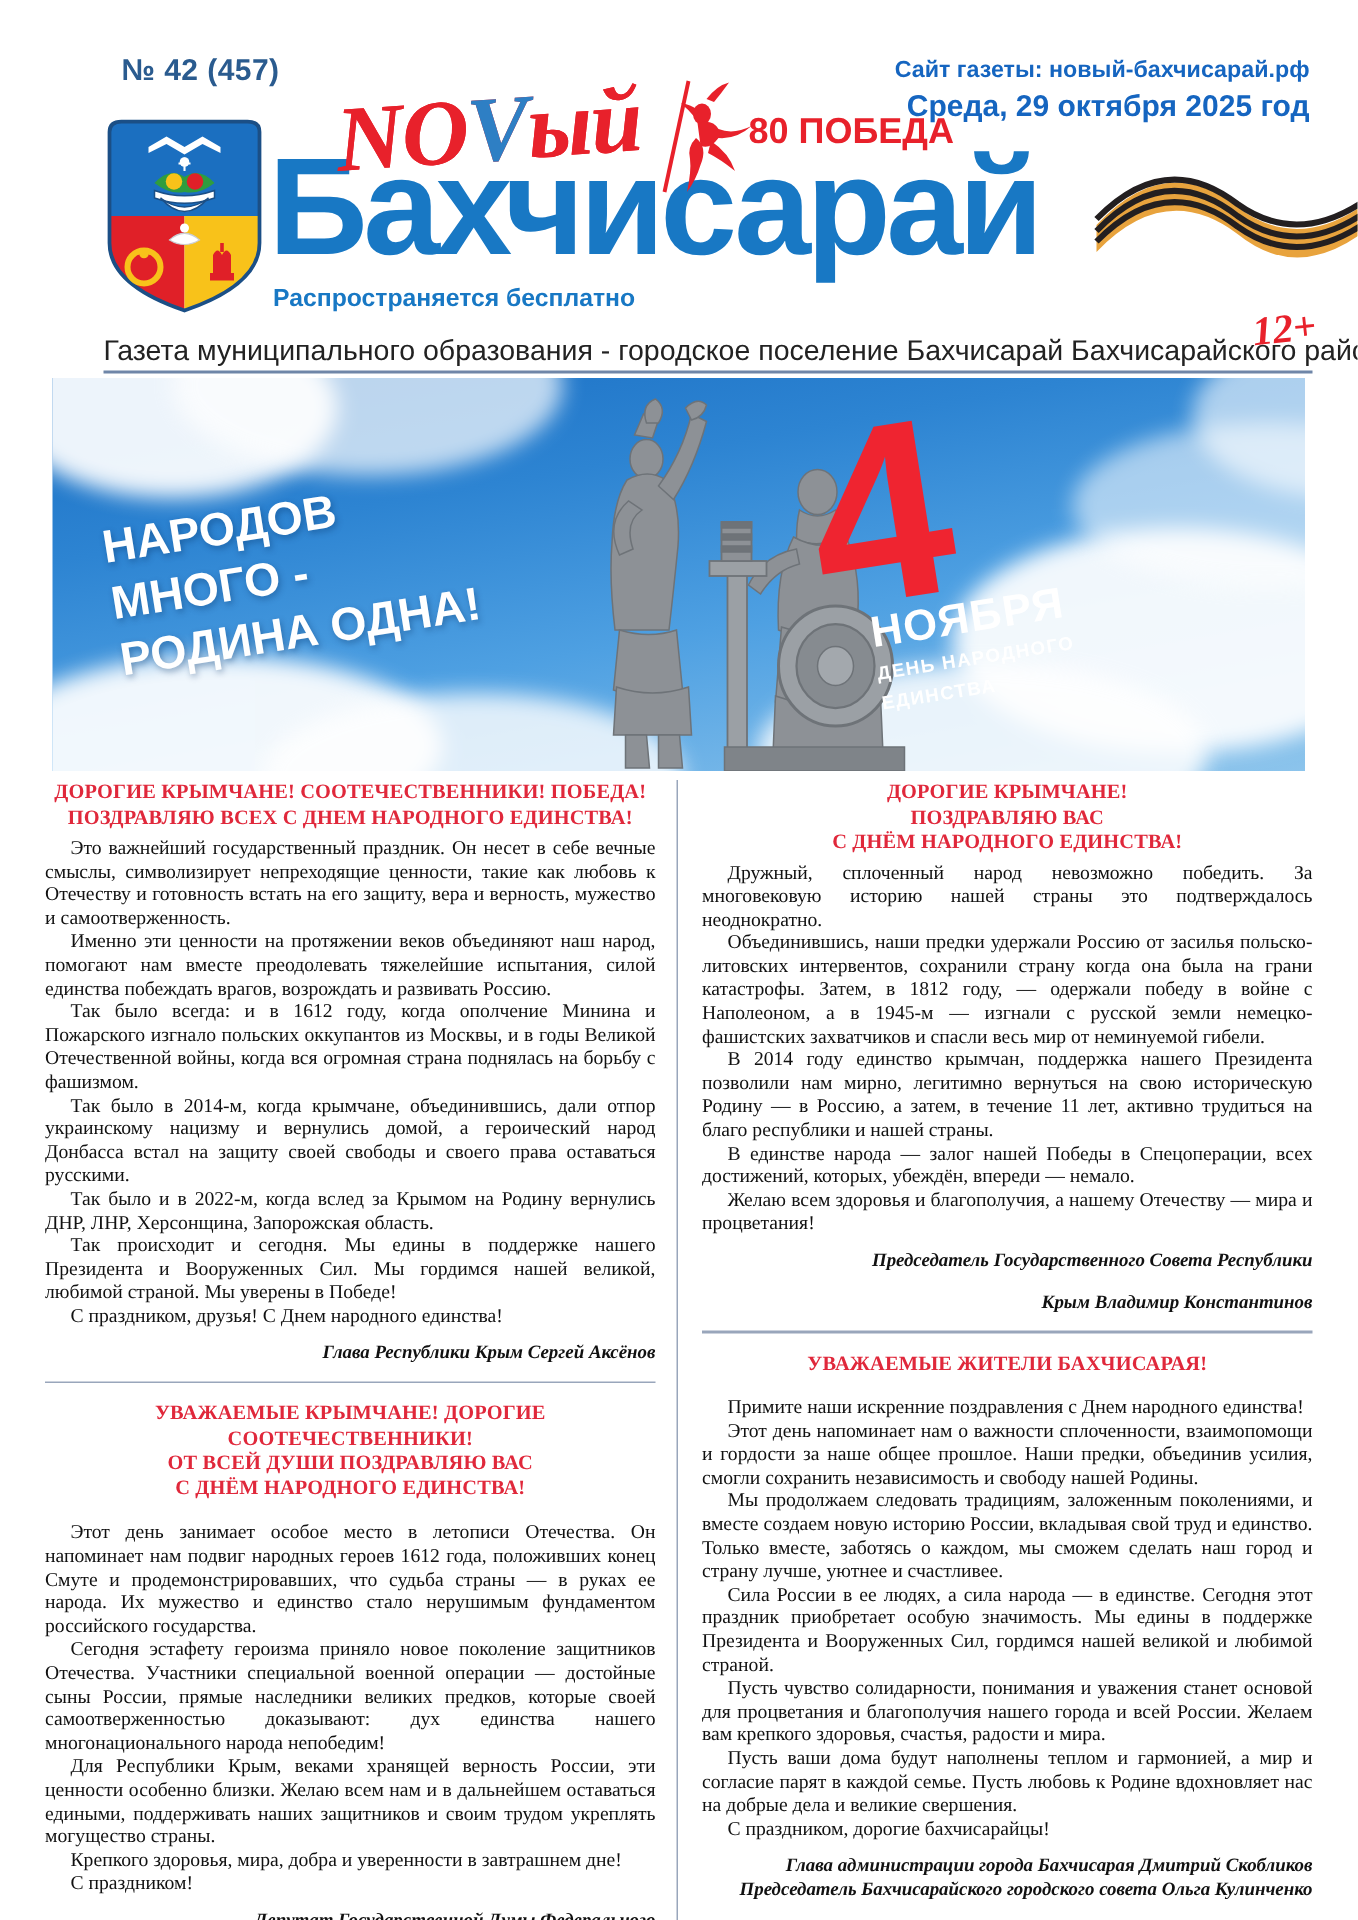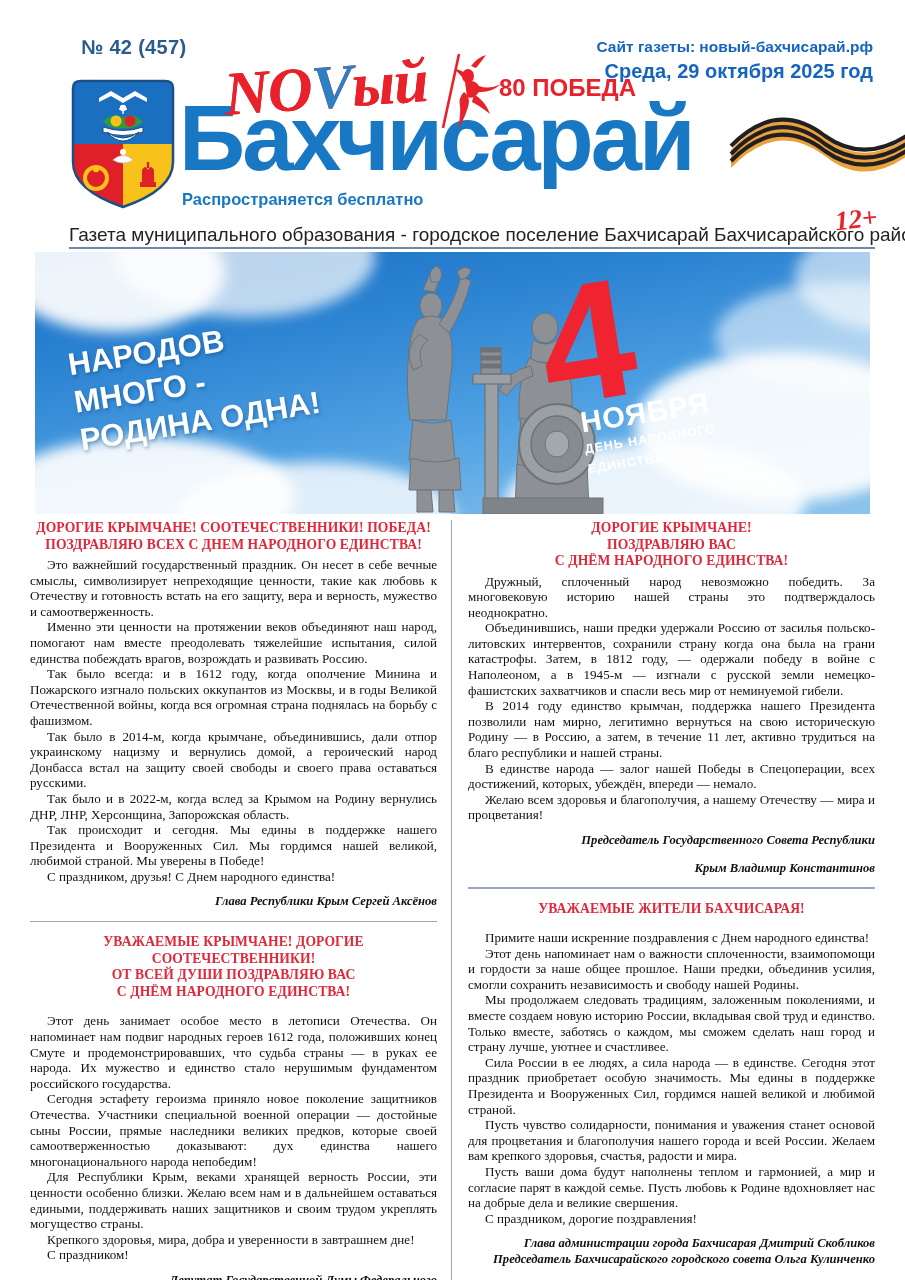--- a/index.html
+++ b/index.html
@@ -378,21 +378,21 @@
           <h2 class="art-title">
             <span>УВАЖАЕМЫЕ ЖИТЕЛИ БАХЧИСАРАЯ!</span>
           </h2>
           <div class="spacer-sm"></div>
           <p class="art-p">Примите наши искренние поздравления с Днем народного единства!</p>
           <p class="art-p">Этот день напоминает нам о важности сплоченности, взаимопомощи и гордости за наше общее прошлое. Наши предки, объединив усилия, смогли сохранить независимость и свободу нашей Родины.</p>
           <p class="art-p">Мы продолжаем следовать традициям, заложенным поколениями, и вместе создаем новую историю России, вкладывая свой труд и единство. Только вместе, заботясь о каждом, мы сможем сделать наш город и страну лучше, уютнее и счастливее.</p>
           <p class="art-p">Сила России в ее людях, а сила народа — в единстве. Сегодня этот праздник приобретает особую значимость. Мы едины в поддержке Президента и Вооруженных Сил, гордимся нашей великой и любимой страной.</p>
           <p class="art-p">Пусть чувство солидарности, понимания и уважения станет основой для процветания и благополучия нашего города и всей России. Желаем вам крепкого здоровья, счастья, радости и мира.</p>
           <p class="art-p">Пусть ваши дома будут наполнены теплом и гармонией, а мир и согласие парят в каждой семье. Пусть любовь к Родине вдохновляет нас на добрые дела и великие свершения.</p>
-          <p class="art-p">С праздником, дорогие поздравления!</p>
+          <p class="art-p">С праздником, дорогие бахчисарайцы!</p>
           <p class="sig">Глава администрации города Бахчисарая Дмитрий Скобликов</p>
           <p class="sig" style="margin-top:0">Председатель Бахчисарайского городского совета Ольга Кулинченко</p>
         </div>
       </div>
 
     </div>
   </div>
 
 </div>
 

